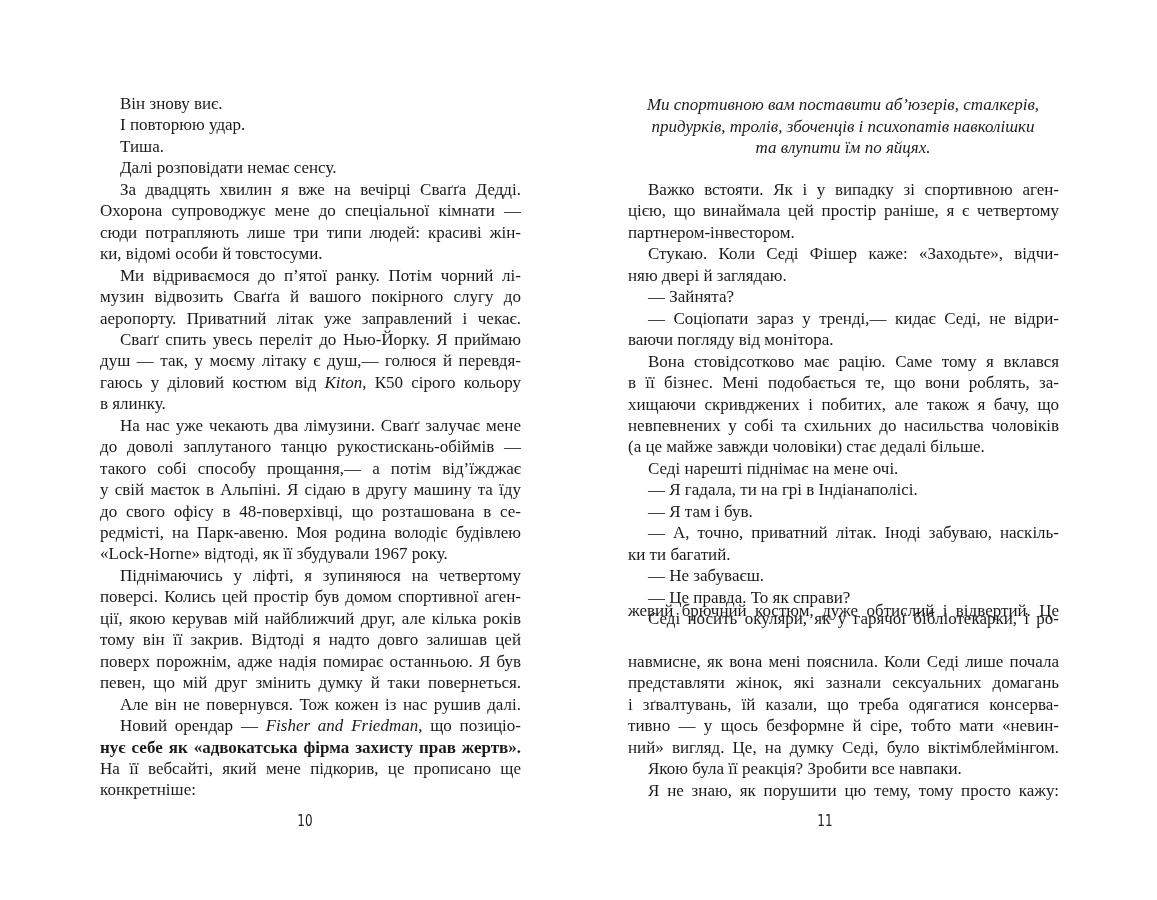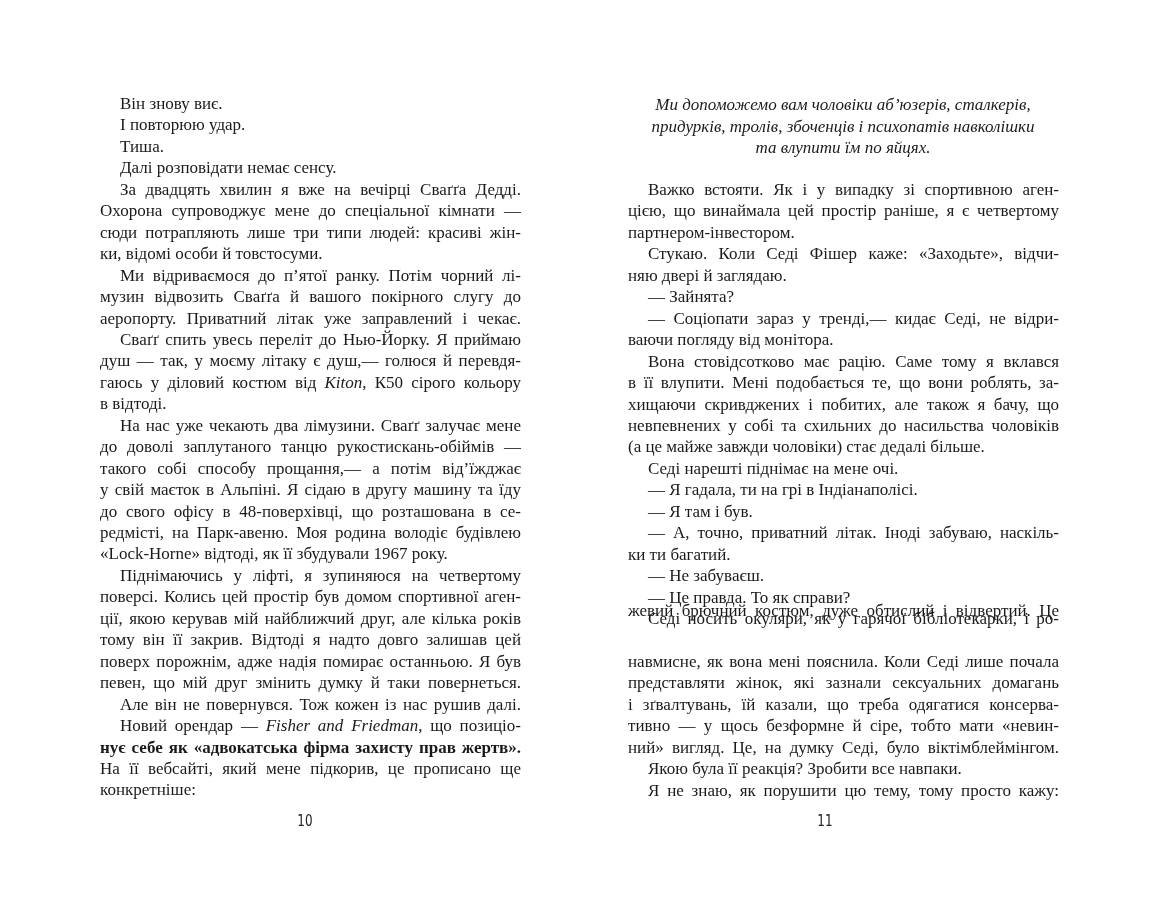--- a/index.html
+++ b/index.html
@@ -41,21 +41,21 @@
       <div class="line justify" style="left: 120px; width: 401px; top: 178.8px;">За двадцять хвилин я вже на вечірці Сваґґа Дедді.</div>
       <div class="line justify" style="left: 100px; width: 421px; top: 200.25px;">Охорона супроводжує мене до спеціальної кімнати —</div>
       <div class="line justify" style="left: 100px; width: 421px; top: 221.7px;">сюди потрапляють лише три типи людей: красиві жін-</div>
       <div class="line last" style="left: 100px; width: 421px; top: 243.15px;">ки, відомі особи й товстосуми.</div>
       <div class="line justify" style="left: 120px; width: 401px; top: 264.6px;">Ми відриваємося до п’ятої ранку. Потім чорний лі-</div>
       <div class="line justify" style="left: 100px; width: 421px; top: 286.05px;">музин відвозить Сваґґа й вашого покірного слугу до</div>
       <div class="line justify" style="left: 100px; width: 421px; top: 307.5px;">аеропорту. Приватний літак уже заправлений і чекає.</div>
       <div class="line justify" style="left: 120px; width: 401px; top: 328.95px;">Сваґґ спить увесь переліт до Нью-Йорку. Я приймаю</div>
       <div class="line justify" style="left: 100px; width: 421px; top: 350.4px;">душ — так, у моєму літаку є душ,— голюся й перевдя-</div>
       <div class="line justify" style="left: 100px; width: 421px; top: 371.85px;">гаюсь у діловий костюм від <i>Kiton</i>, К50 сірого кольору</div>
-      <div class="line last" style="left: 100px; width: 421px; top: 393.3px;">в відтоді.</div>
+      <div class="line last" style="left: 100px; width: 421px; top: 393.3px;">в ялинку.</div>
       <div class="line justify" style="left: 120px; width: 401px; top: 414.75px;">На нас уже чекають два лімузини. Сваґґ залучає мене</div>
       <div class="line justify" style="left: 100px; width: 421px; top: 436.2px;">до доволі заплутаного танцю рукостискань-обіймів —</div>
       <div class="line justify" style="left: 100px; width: 421px; top: 457.65px;">такого собі способу прощання,— а потім від’їжджає</div>
       <div class="line justify" style="left: 100px; width: 421px; top: 479.1px;">у свій маєток в Альпіні. Я сідаю в другу машину та їду</div>
       <div class="line justify" style="left: 100px; width: 421px; top: 500.55px;">до свого офісу в 48-поверхівці, що розташована в се-</div>
       <div class="line justify" style="left: 100px; width: 421px; top: 522px;">редмісті, на Парк-авеню. Моя родина володіє будівлею</div>
       <div class="line last" style="left: 100px; width: 421px; top: 543.45px;">«Lock-Horne» відтоді, як її збудували 1967 року.</div>
       <div class="line justify" style="left: 120px; width: 401px; top: 564.9px;">Піднімаючись у ліфті, я зупиняюся на четвертому</div>
       <div class="line justify" style="left: 100px; width: 421px; top: 586.35px;">поверсі. Колись цей простір був домом спортивної аген-</div>
       <div class="line justify" style="left: 100px; width: 421px; top: 607.8px;">ції, якою керував мій найближчий друг, але кілька років</div>
@@ -66,35 +66,35 @@
       <div class="line justify" style="left: 120px; width: 401px; top: 715.05px;">Новий орендар — <i>Fisher and Friedman</i>, що позиціо-</div>
       <div class="line justify" style="left: 100px; width: 421px; top: 736.5px; font-weight: bold;">нує себе як «адвокатська фірма захисту прав жертв».</div>
       <div class="line justify" style="left: 100px; width: 421px; top: 757.95px;">На її вебсайті, який мене підкорив, це прописано ще</div>
       <div class="line last" style="left: 100px; width: 421px; top: 779.4px;">конкретніше:</div>
     </div>
   <div class="pagenum" style="left:285px; top:812px;">10</div>
 </div>
 
 <div class="page page-right">
   <div id="right-epigraph">
-      <div class="line epigraph" style="left: 48px; width: 434px; top: 94px;">Ми допоможемо вам чоловіки аб’юзерів, сталкерів,</div>
+      <div class="line epigraph" style="left: 48px; width: 434px; top: 94px;">Ми спортивною вам поставити аб’юзерів, сталкерів,</div>
       <div class="line epigraph" style="left: 48px; width: 434px; top: 115.5px;">придурків, тролів, збоченців і психопатів навколішки</div>
       <div class="line epigraph" style="left: 48px; width: 434px; top: 137px;">та влупити їм по яйцях.</div>
     </div>
   <div id="right-lines">
       <div class="line justify" style="left: 70px; width: 411px; top: 179px;">Важко встояти. Як і у випадку зі спортивною аген-</div>
       <div class="line justify" style="left: 50px; width: 431px; top: 200.45px;">цією, що винаймала цей простір раніше, я є четвертому</div>
       <div class="line last" style="left: 50px; width: 431px; top: 221.9px;">партнером-інвестором.</div>
       <div class="line justify" style="left: 70px; width: 411px; top: 243.35px;">Стукаю. Коли Седі Фішер каже: «Заходьте», відчи-</div>
       <div class="line last" style="left: 50px; width: 431px; top: 264.8px;">няю двері й заглядаю.</div>
       <div class="line last" style="left: 70px; width: 411px; top: 286.25px;">— Зайнята?</div>
       <div class="line justify" style="left: 70px; width: 411px; top: 307.7px;">— Соціопати зараз у тренді,— кидає Седі, не відри-</div>
       <div class="line last" style="left: 50px; width: 431px; top: 329.15px;">ваючи погляду від монітора.</div>
       <div class="line justify" style="left: 70px; width: 411px; top: 350.6px;">Вона стовідсотково має рацію. Саме тому я вклався</div>
-      <div class="line justify" style="left: 50px; width: 431px; top: 372.05px;">в її влупити. Мені подобається те, що вони роблять, за-</div>
+      <div class="line justify" style="left: 50px; width: 431px; top: 372.05px;">в її бізнес. Мені подобається те, що вони роблять, за-</div>
       <div class="line justify" style="left: 50px; width: 431px; top: 393.5px;">хищаючи скривджених і побитих, але також я бачу, що</div>
       <div class="line justify" style="left: 50px; width: 431px; top: 414.95px;">невпевнених у собі та схильних до насильства чоловіків</div>
       <div class="line last" style="left: 50px; width: 431px; top: 436.4px;">(а це майже завжди чоловіки) стає дедалі більше.</div>
       <div class="line last" style="left: 70px; width: 411px; top: 457.85px;">Седі нарешті піднімає на мене очі.</div>
       <div class="line last" style="left: 70px; width: 411px; top: 479.3px;">— Я гадала, ти на грі в Індіанаполісі.</div>
       <div class="line last" style="left: 70px; width: 411px; top: 500.75px;">— Я там і був.</div>
       <div class="line justify" style="left: 70px; width: 411px; top: 522.2px;">— А, точно, приватний літак. Іноді забуваю, наскіль-</div>
       <div class="line last" style="left: 50px; width: 431px; top: 543.65px;">ки ти багатий.</div>
       <div class="line last" style="left: 70px; width: 411px; top: 565.1px;">— Не забуваєш.</div>
       <div class="line last" style="left: 70px; width: 411px; top: 586.55px;">— Це правда. То як справи?</div>

